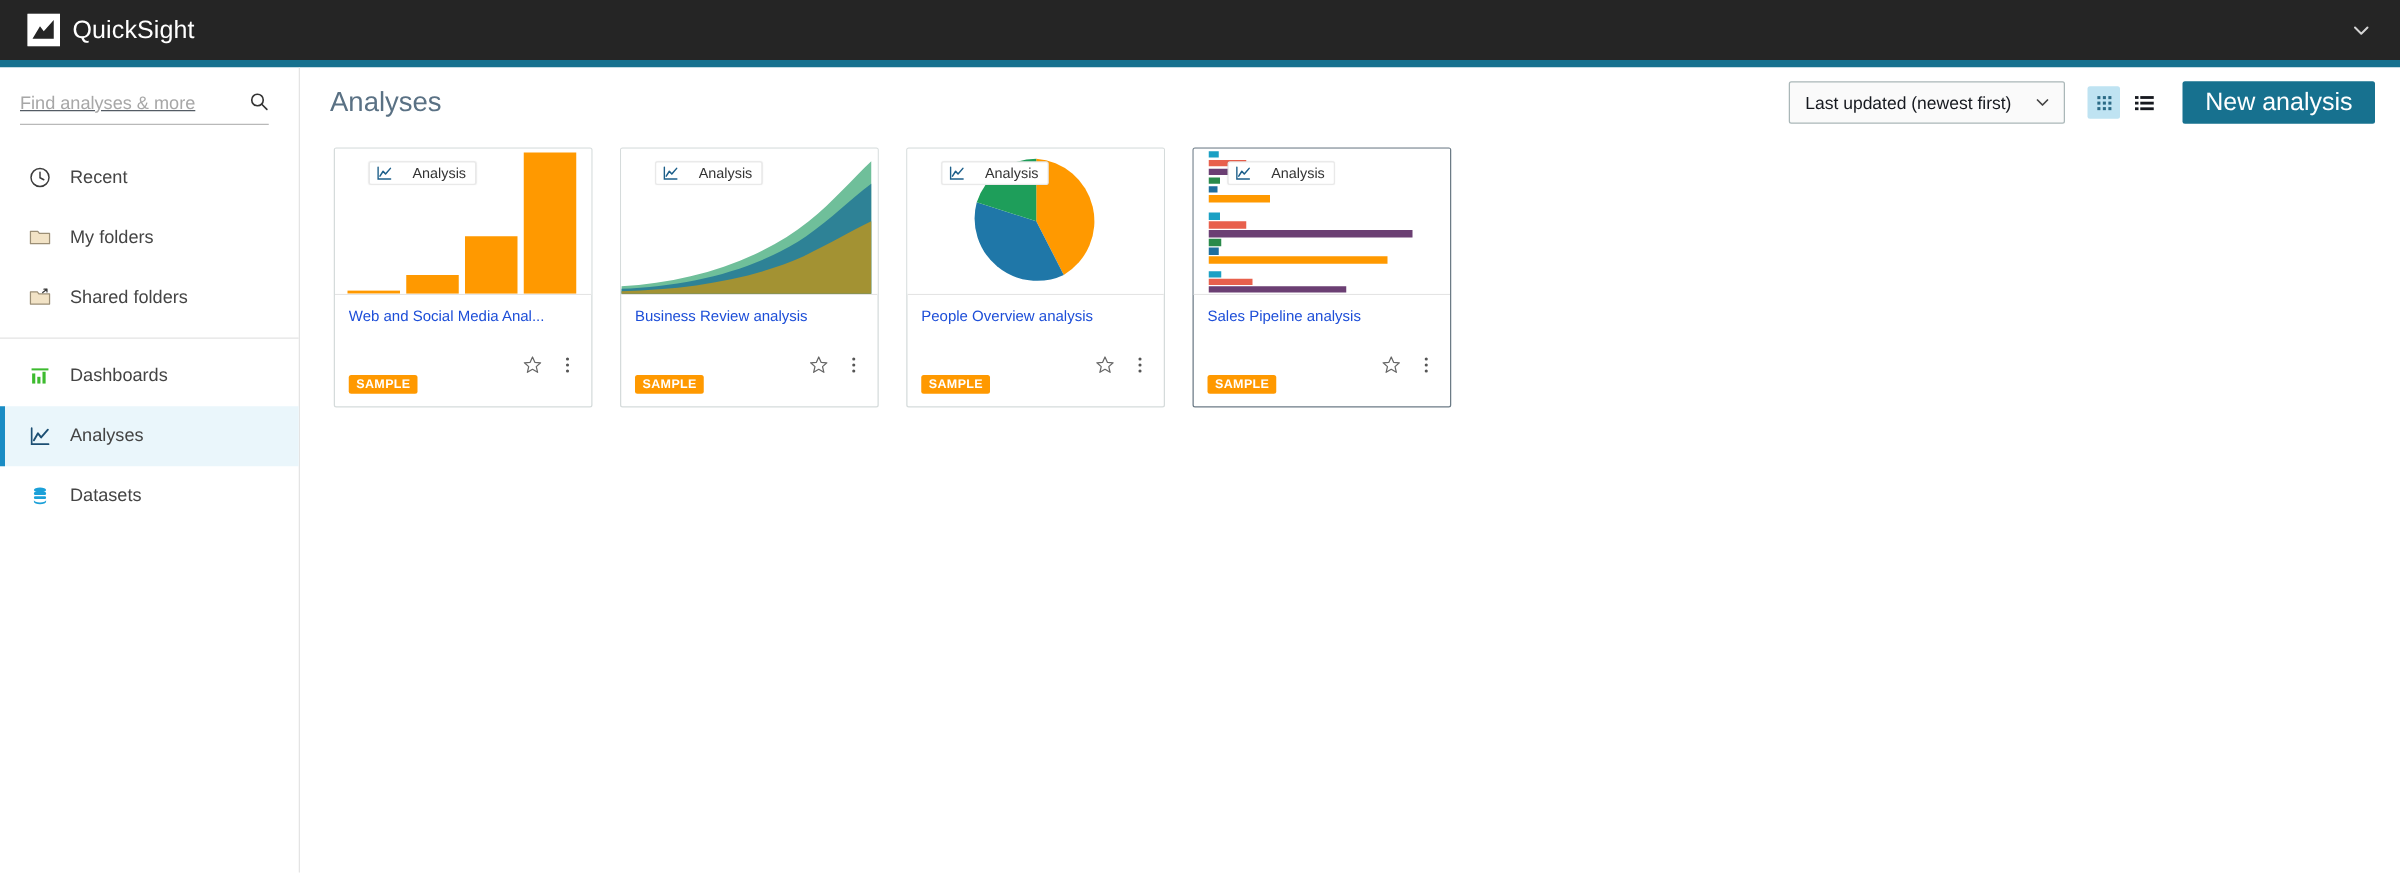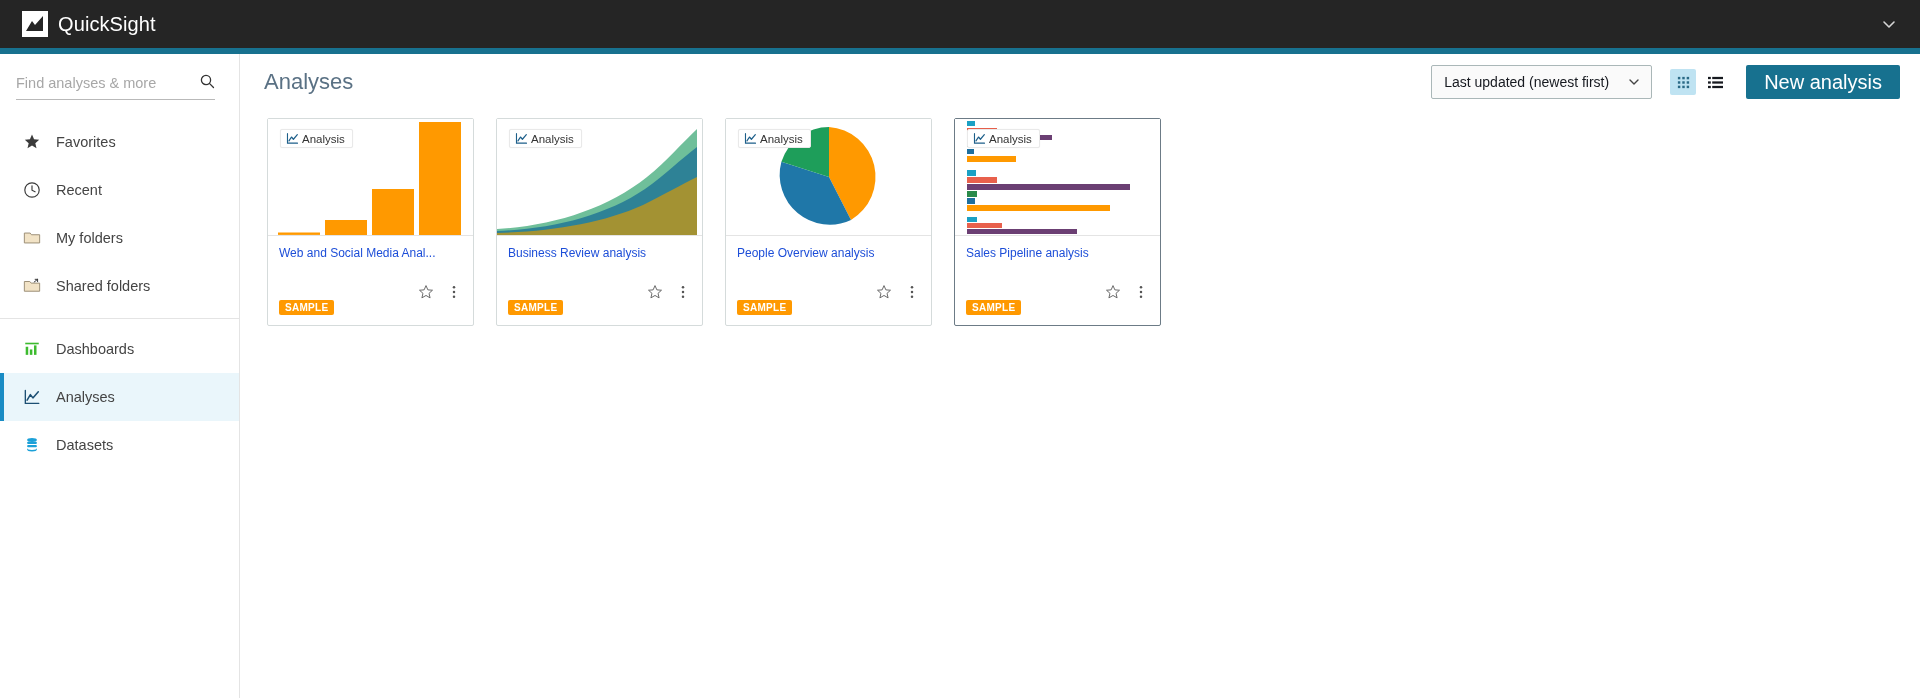--- a/index.html
+++ b/index.html
@@ -39,20 +39,21 @@
     background: #ffffff; border-right: 1px solid #e4e4e4;
   }
   .search-wrap {
     margin: 20px 24px 0 16px; position: relative;
     border-bottom: 1px solid #b9b9b9; padding-bottom: 7px;
   }
   .search-input {
     border: none; outline: none; width: 170px; font-size: 14.5px;
     color: #545b64; font-family: "Liberation Sans", sans-serif;
     background: transparent;
+    text-decoration: underline;
   }
   .search-input::placeholder { color: #a7a7a7; }
   .search-icon {
     position: absolute; right: 0; top: -1px; width: 16px; height: 16px;
     color: #333;
   }
   .nav-section { margin-top: 18px; }
   .nav-item {
     display: flex; align-items: center; height: 48px; padding-left: 22px;
     cursor: pointer; position: relative; color: #444;
@@ -114,24 +115,24 @@
   .card {
     width: 207px; background: #ffffff; border: 1px solid #d5dbdb;
     border-radius: 2px; position: relative; cursor: pointer;
   }
   .card.focused { border: 1px solid #6c7b86; }
   .card-thumb {
     height: 117px; border-bottom: 1px solid #e4e4e4; position: relative;
     overflow: hidden; background: #fff;
   }
   .thumb-badge {
-    position: absolute; top: 10px; left: 12px; z-index: 5;
+    position: absolute; top: 10px; left: 27px; z-index: 5;
     background: #ffffff; border: 1px solid #e9e9e9; border-radius: 2px;
     height: 19px; padding: 0 7px 0 5px; display: flex; align-items: center;
-    gap: 3px; font-size: 11.5px; color: #333; box-shadow: 0 0 1px rgba(0,0,0,.08);
+    gap: 16px; font-size: 11.5px; color: #333; box-shadow: 0 0 1px rgba(0,0,0,.08);
   }
   .thumb-badge svg { width: 13px; height: 13px; color: #1d5f8a; }
   .card-body { padding: 10px 11px 10px 11px; }
   .card-title {
     font-size: 12px; color: #1d4ed8; white-space: nowrap;
     overflow: hidden; text-overflow: ellipsis; margin-bottom: 9px;
   }
   .card-footer {
     display: flex; align-items: center; justify-content: space-between;
   }
@@ -172,28 +173,20 @@
     <span class="search-icon">
       <svg viewBox="0 0 16 16" width="16" height="16">
         <circle cx="7" cy="7" r="4.6" stroke="currentColor" stroke-width="1.3" fill="none"></circle>
         <line x1="10.4" y1="10.4" x2="14.5" y2="14.5" stroke="currentColor" stroke-width="1.3" stroke-linecap="round"></line>
       </svg>
     </span>
   </div>
 
   <div class="nav-section">
 
-    <div class="nav-item">
-      <span class="nav-ico">
-        <svg viewBox="0 0 20 20" width="18" height="18">
-          <path d="M10 1.6 L12.3 7 L18 7.5 L13.7 11.3 L15 17 L10 14 L5 17 L6.3 11.3 L2 7.5 L7.7 7 Z" fill="#3b3b3b"></path>
-        </svg>
-      </span>
-      <span>Favorites</span>
-    </div>
 
     <div class="nav-item">
       <span class="nav-ico">
         <svg viewBox="0 0 20 20" width="18" height="18">
           <circle cx="10" cy="10" r="8" stroke="#3b3b3b" stroke-width="1.3" fill="none"></circle>
           <path d="M10 5.3 L10 10.2 L13.4 12" stroke="#3b3b3b" stroke-width="1.3" fill="none" stroke-linecap="round"></path>
         </svg>
       </span>
       <span>Recent</span>
     </div>

